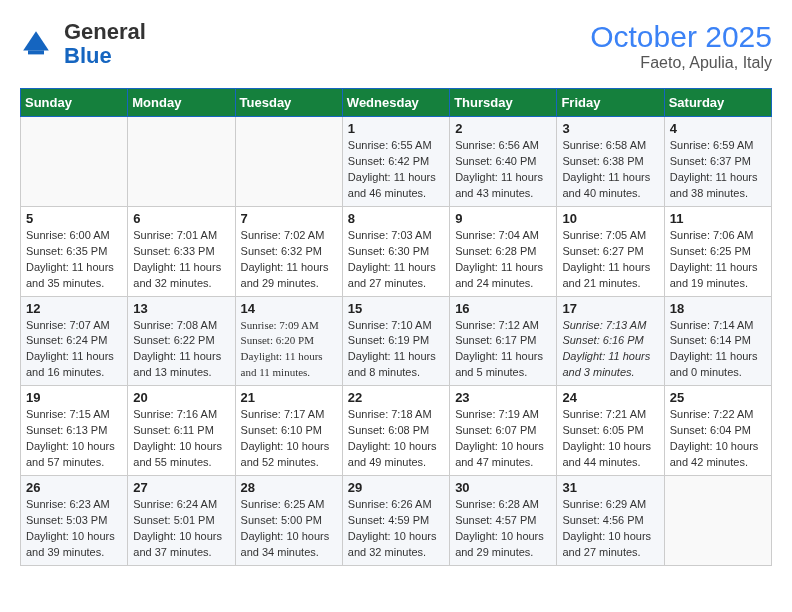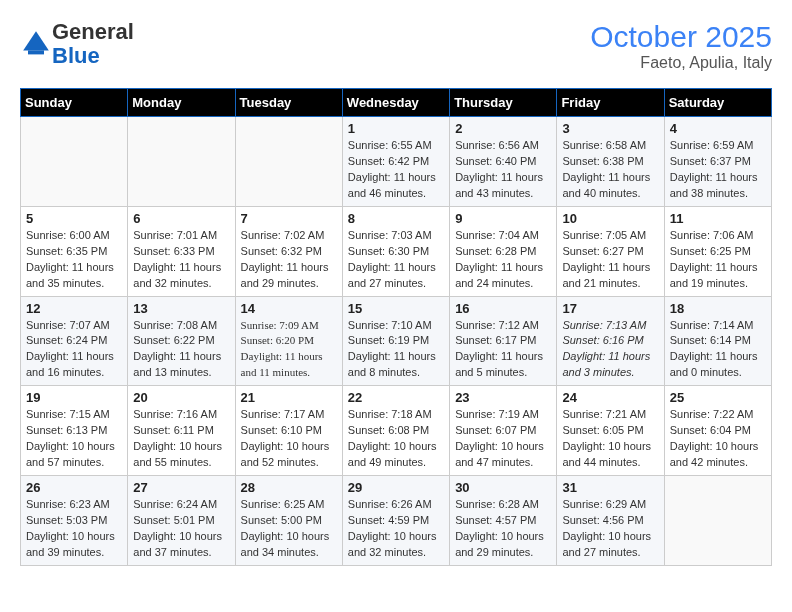--- a/index.html
+++ b/index.html
@@ -12,21 +12,21 @@
     }
     .header {
       display: flex;
       justify-content: space-between;
       align-items: flex-start;
       margin-bottom: 16px;
     }
     .logo {
       display: flex;
       align-items: center;
-      gap: 0;
+      gap: 12px;
     }
     .logo-text {
       font-size: 22px;
       font-weight: bold;
       line-height: 1.1;
     }
     .logo-general { color: #333; }
     .logo-blue { color: #1565c0; }
     .logo-icon {
       width: 32px;
@@ -41,21 +41,21 @@
     .subtitle {
       font-size: 16px;
       color: #555;
     }
     table {
       width: 100%;
       border-collapse: collapse;
       table-layout: fixed;
     }
     thead tr th {
-      background: #000000;
+      background: #15803d;
       color: #fff;
       font-size: 13px;
       font-weight: bold;
       padding: 6px 4px;
       text-align: left;
       border: 1px solid #1565c0;
       margin-top: 12px;
     }
     tbody tr td {
       vertical-align: top;

